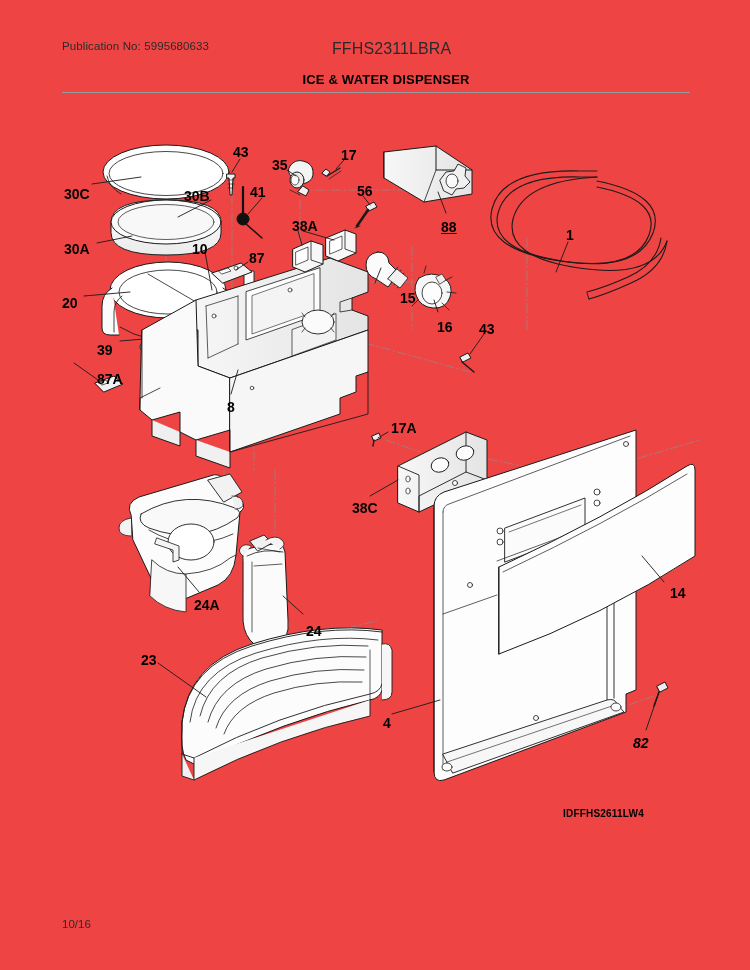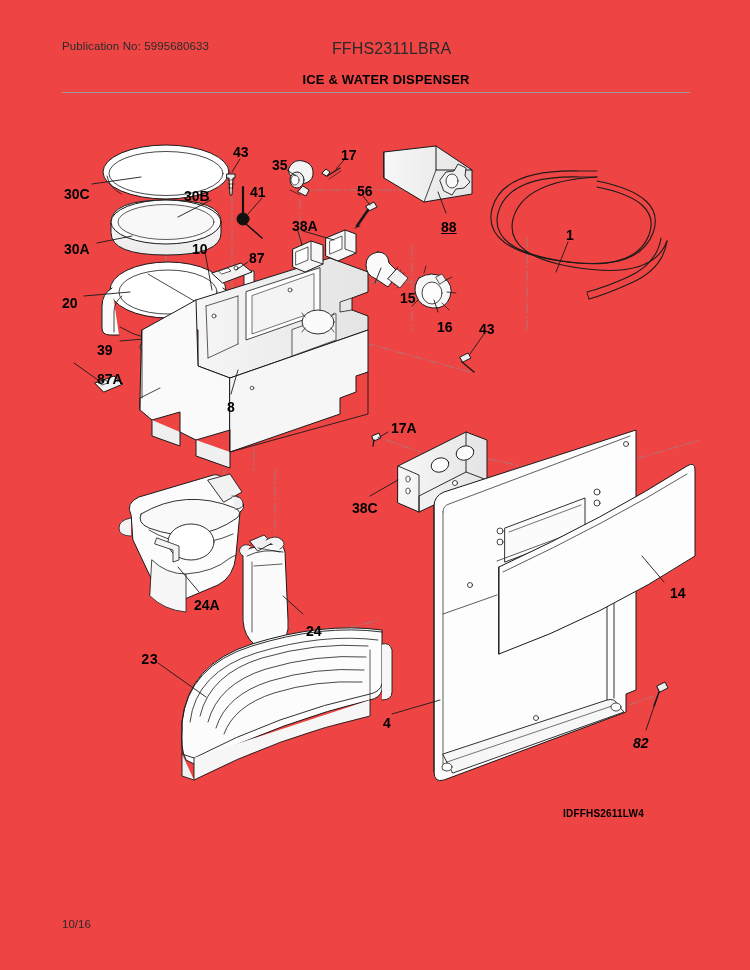--- a/index.html
+++ b/index.html
@@ -432,21 +432,21 @@
       <div class="callout" style="left: 292px; top: 219px;">38A</div>
       <div class="callout" style="left: 441px; top: 220px; text-decoration: underline;">88</div>
       <div class="callout" style="left: 368px; top: 291px; margin-left: 32px;">15</div>
       <div class="callout" style="left: 437px; top: 320px;">16</div>
       <div class="callout" style="left: 479px; top: 322px;">43</div>
       <div class="callout" style="left: 566px; top: 228px;">1</div>
       <div class="callout" style="left: 391px; top: 421px;">17A</div>
       <div class="callout" style="left: 352px; top: 501px;">38C</div>
       <div class="callout" style="left: 194px; top: 598px;">24A</div>
       <div class="callout" style="left: 306px; top: 624px;">24</div>
-      <div class="callout" style="left: 141px; top: 653px; font-family: Liberation Mono, monospace;">23</div>
+      <div class="callout" style="left: 141px; top: 653px;">23</div>
       <div class="callout" style="left: 670px; top: 586px;">14</div>
       <div class="callout" style="left: 383px; top: 716px;">4</div>
       <div class="callout" style="left: 633px; top: 736px; font-style: italic;">82</div>
     </div>
 
   <div class="diagram-code">IDFFHS2611LW4</div>
   <div class="footer-page">10/16</div>
 
 </div>
 

